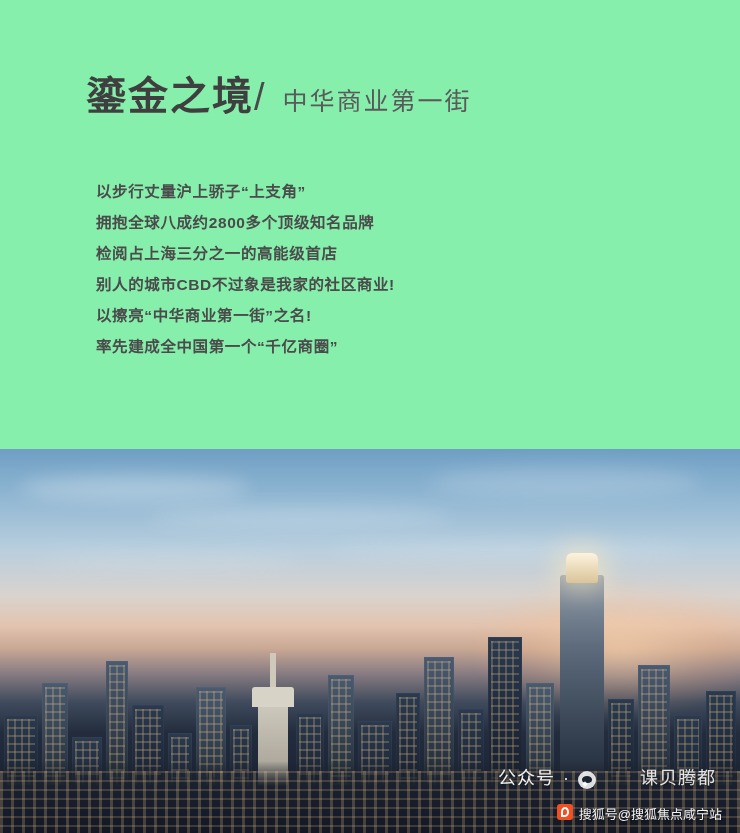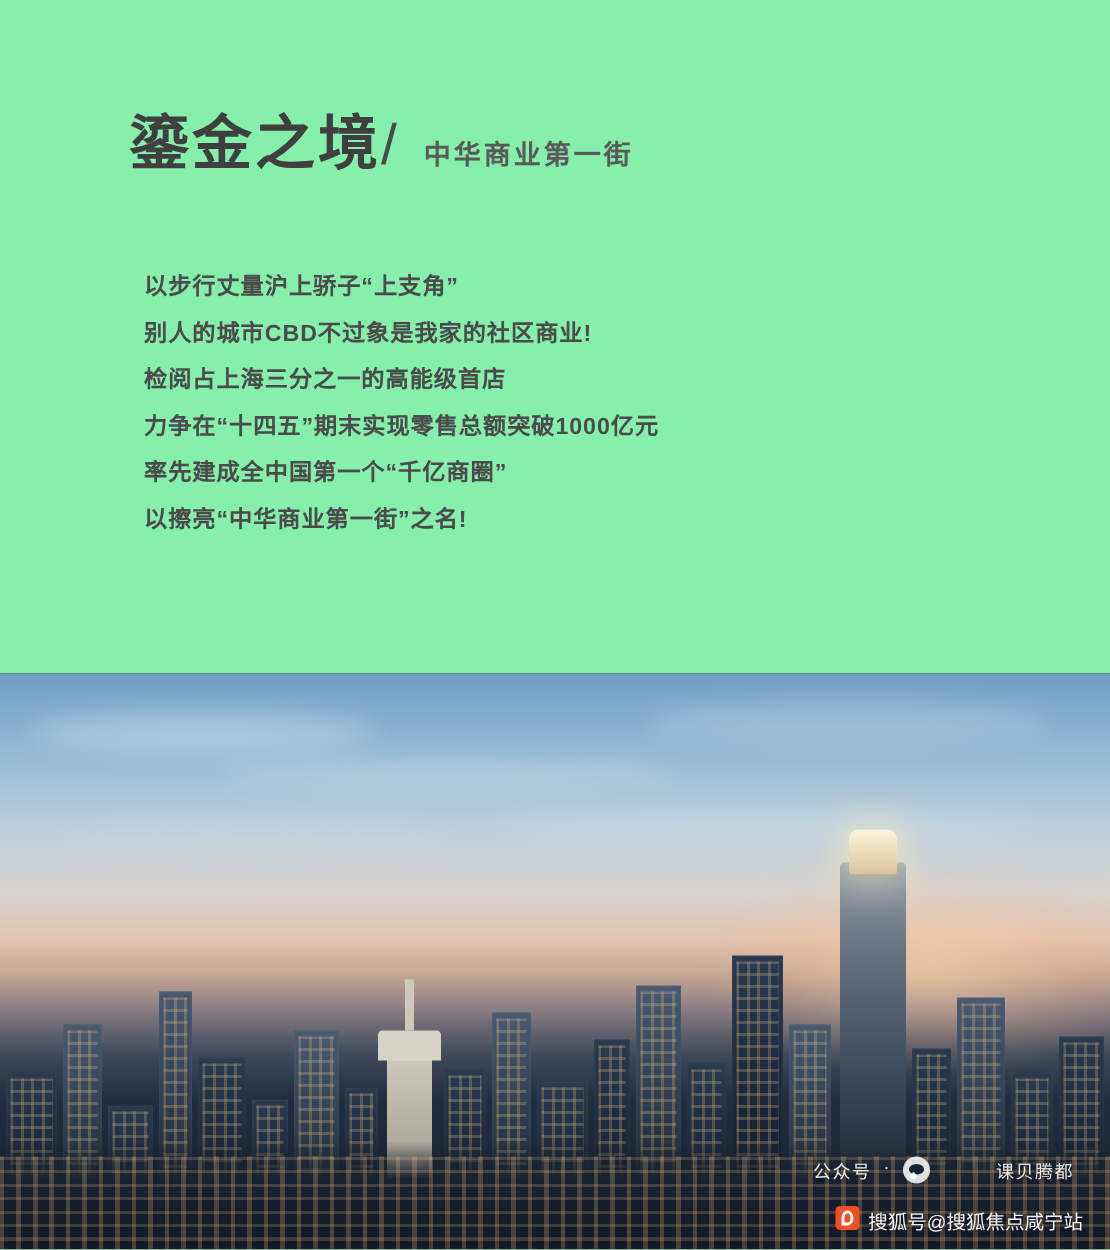--- a/index.html
+++ b/index.html
@@ -39,22 +39,22 @@
     color: #3f3f3f;
     line-height: 1.1;
   }
   .headline-slash {
     font-size: 38px;
     font-weight: 400;
     color: #4a4a4a;
     margin: 0 2px 0 0;
   }
   .headline-sub {
-    font-size: 18px;
-    font-weight: 700;
+    font-size: 25px;
+    font-weight: 400;
     color: #5a5a5a;
     letter-spacing: 2px;
     margin-left: 16px;
   }
 
   
   .copy {
     position: absolute;
     left: 96px;
     top: 176px;
@@ -211,24 +211,24 @@
     background: linear-gradient(to bottom, #2d3646, #1a212c);
     border-top: 1px solid rgba(255,255,255,0.06);
   }
 
   
   .wm-account {
     position: absolute;
     right: 24px;
     bottom: 44px;
     display: flex;
-    align-items: flex-start;
+    align-items: flex-end;
     gap: 8px;
     color: rgba(255,255,255,0.92);
-    font-size: 12px;
+    font-size: 18px;
     letter-spacing: 1px;
     text-shadow: 0 1px 3px rgba(0,0,0,.6);
   }
   .wm-logo {
     width: 18px;
     height: 18px;
     border-radius: 50%;
     background: rgba(255,255,255,0.85);
     position: relative;
     flex: 0 0 auto;
@@ -289,25 +289,25 @@
 <div class="page">
 
   <div class="headline">
     <span class="headline-main">鎏金之境</span>
     <span class="headline-slash">/</span>
     <span class="headline-sub">中华商业第一街</span>
   </div>
 
   <div class="copy">
     <div class="copy-line">以步行丈量沪上骄子“上支角”</div>
+    <div class="copy-line">拥抱全球八成约2800多个顶级知名品牌</div>
+    <div class="copy-line">检阅占上海三分之一的高能级首店</div>
     <div class="copy-line">别人的城市CBD不过象是我家的社区商业!</div>
-    <div class="copy-line">检阅占上海三分之一的高能级首店</div>
-    <div class="copy-line">力争在“十四五”期末实现零售总额突破1000亿元</div>
+    <div class="copy-line">以擦亮“中华商业第一街”之名!</div>
     <div class="copy-line">率先建成全中国第一个“千亿商圈”</div>
-    <div class="copy-line">以擦亮“中华商业第一街”之名!</div>
   </div>
 
   <div class="photo">
     <div class="sky"></div>
     <div class="sun-glow"></div>
     <div class="cloud c1"></div>
     <div class="cloud c2"></div>
     <div class="cloud c3"></div>
     <div class="cloud c4"></div>
     <div class="cloud c5"></div>

